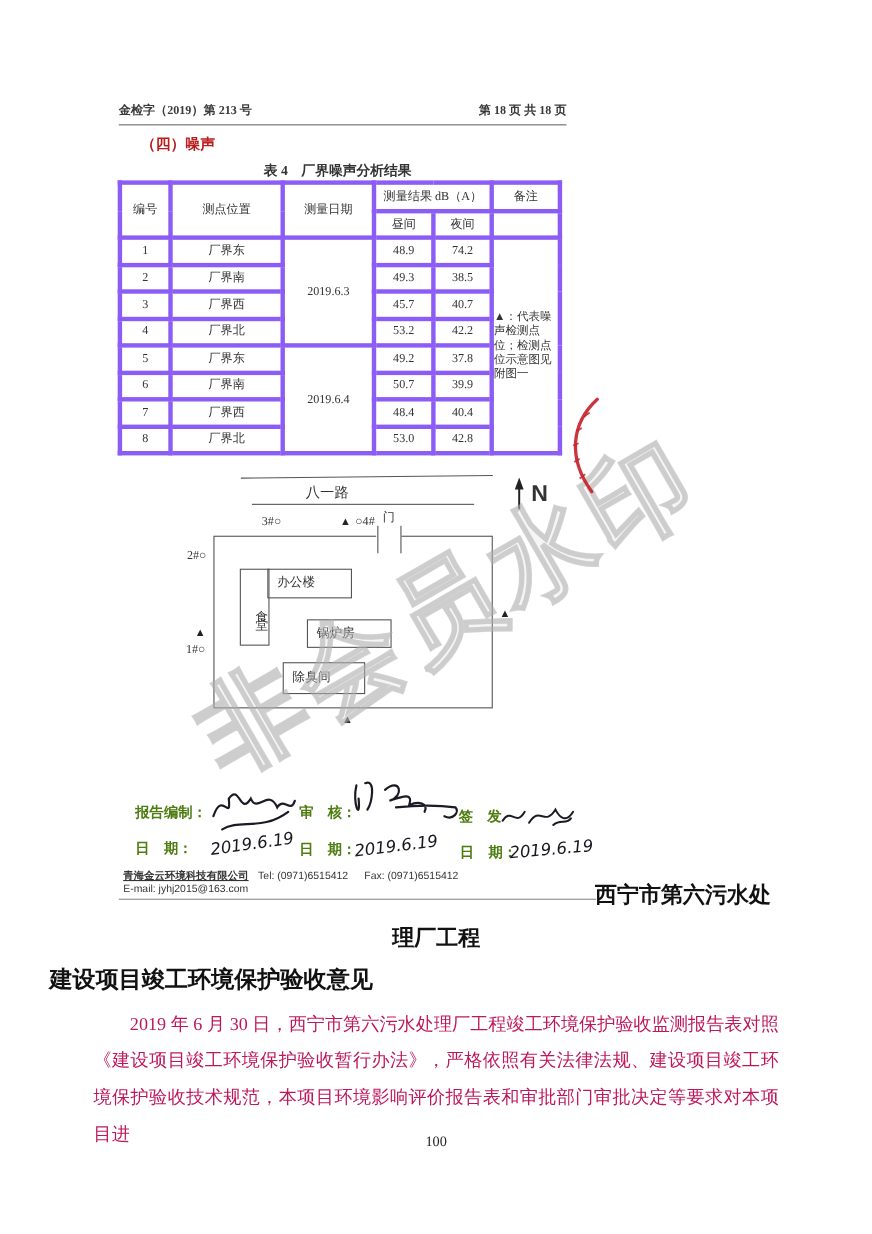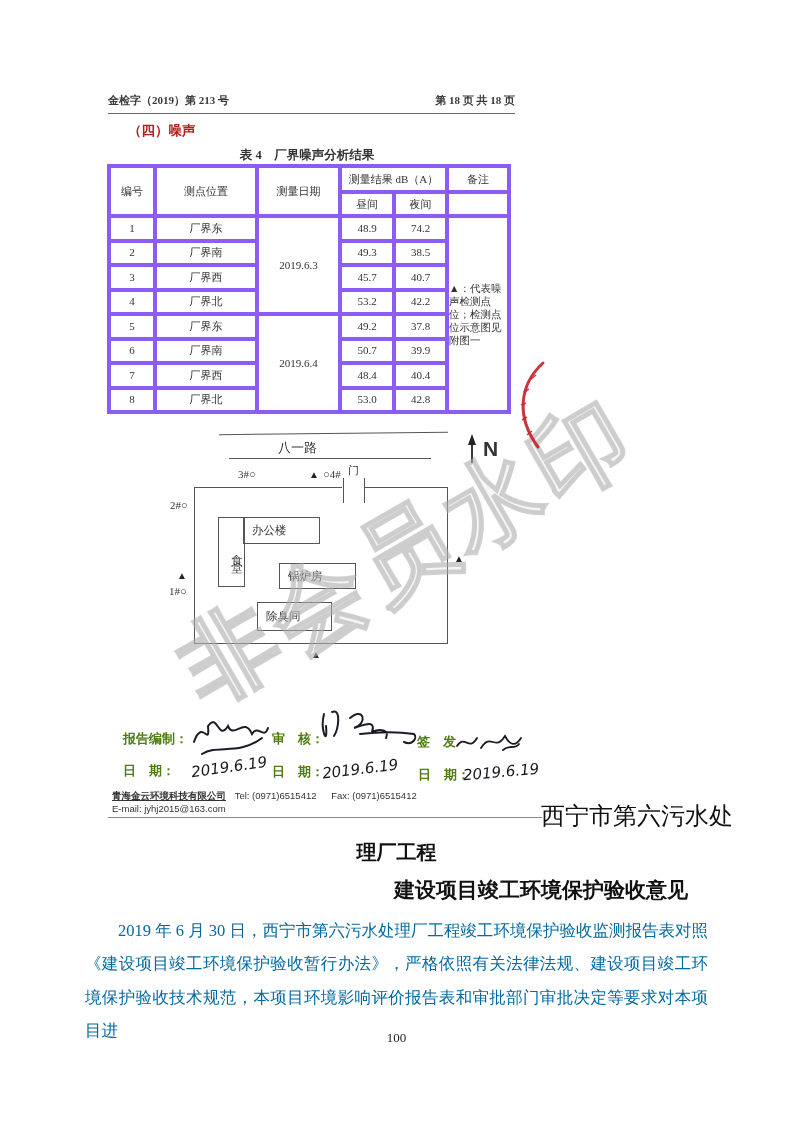--- a/index.html
+++ b/index.html
@@ -29,27 +29,27 @@
   .hand{position:absolute;font-size:15px;font-style:italic;color:#17171f;white-space:nowrap;
         font-family:"DejaVu Sans",sans-serif;}
   .scan-footer{font-size:9.5px;color:#333;font-family:"Liberation Sans","DejaVu Sans",sans-serif;white-space:nowrap;}
   .scan-footer .co{font-family:"Liberation Serif",serif;font-weight:700;text-decoration:underline;}
   
   .watermark{position:absolute;left:94px;top:549px;height:95px;line-height:95px;
              font-size:95px;font-weight:700;letter-spacing:6px;white-space:nowrap;
              color:rgba(200,200,200,0.18);-webkit-text-stroke:2px rgba(172,172,172,0.55);
              transform:rotate(-30deg);transform-origin:0 50%;pointer-events:none;z-index:6;}
   
-  .doc-title1{position:absolute;left:541px;top:800px;font-size:24px;font-weight:400;color:#111;}
+  .doc-title1{position:absolute;left:541px;top:800px;font-size:20px;font-weight:700;color:#111;}
   .doc-title2{position:absolute;left:0;top:839px;width:793px;text-align:center;
               font-size:20px;font-weight:700;color:#111;}
-  .doc-heading{position:absolute;left:0;top:876px;width:688px;text-align:right;
-               font-size:21px;font-weight:700;color:#111;}
+  .doc-heading{position:absolute;left:0;top:876px;width:688px;text-align:left;
+               font-size:21px;font-weight:700;color:#111;padding-left:45px;}
   .doc-par{position:absolute;left:85px;top:914px;width:623px;font-size:16.5px;
-           line-height:33.4px;text-align:justify;text-indent:2em;color:#0369a1;}
+           line-height:33.4px;text-align:justify;text-indent:2em;color:#be185d;}
   .pageno{position:absolute;left:0;top:1030px;width:793px;text-align:center;
           font-size:13px;color:#222;}
 </style>
 </head>
 <body>
 
 <div class="page">
 
   <div class="scan">
 

